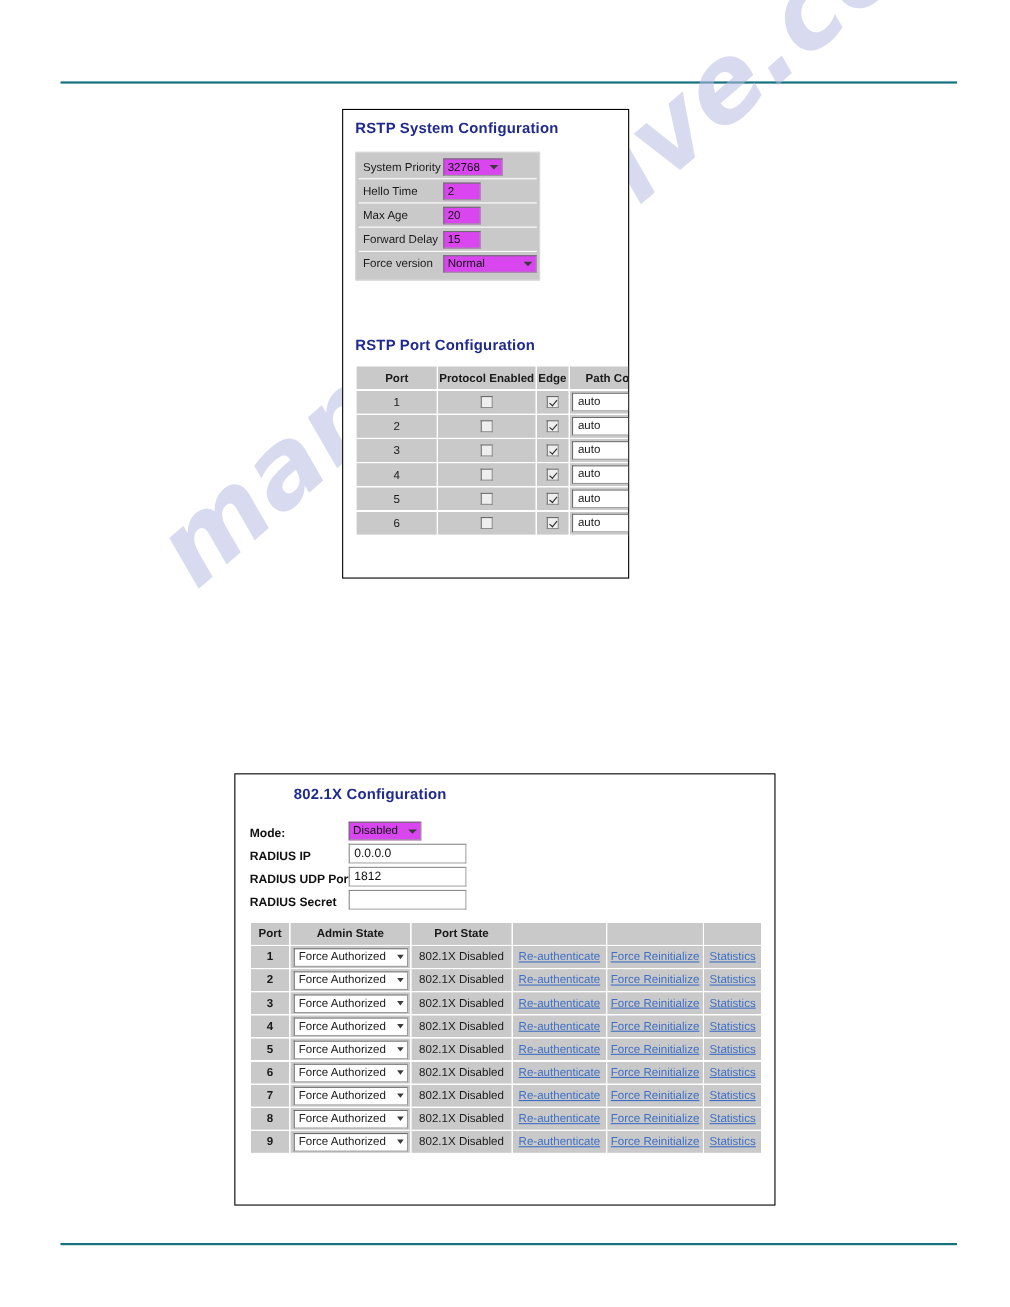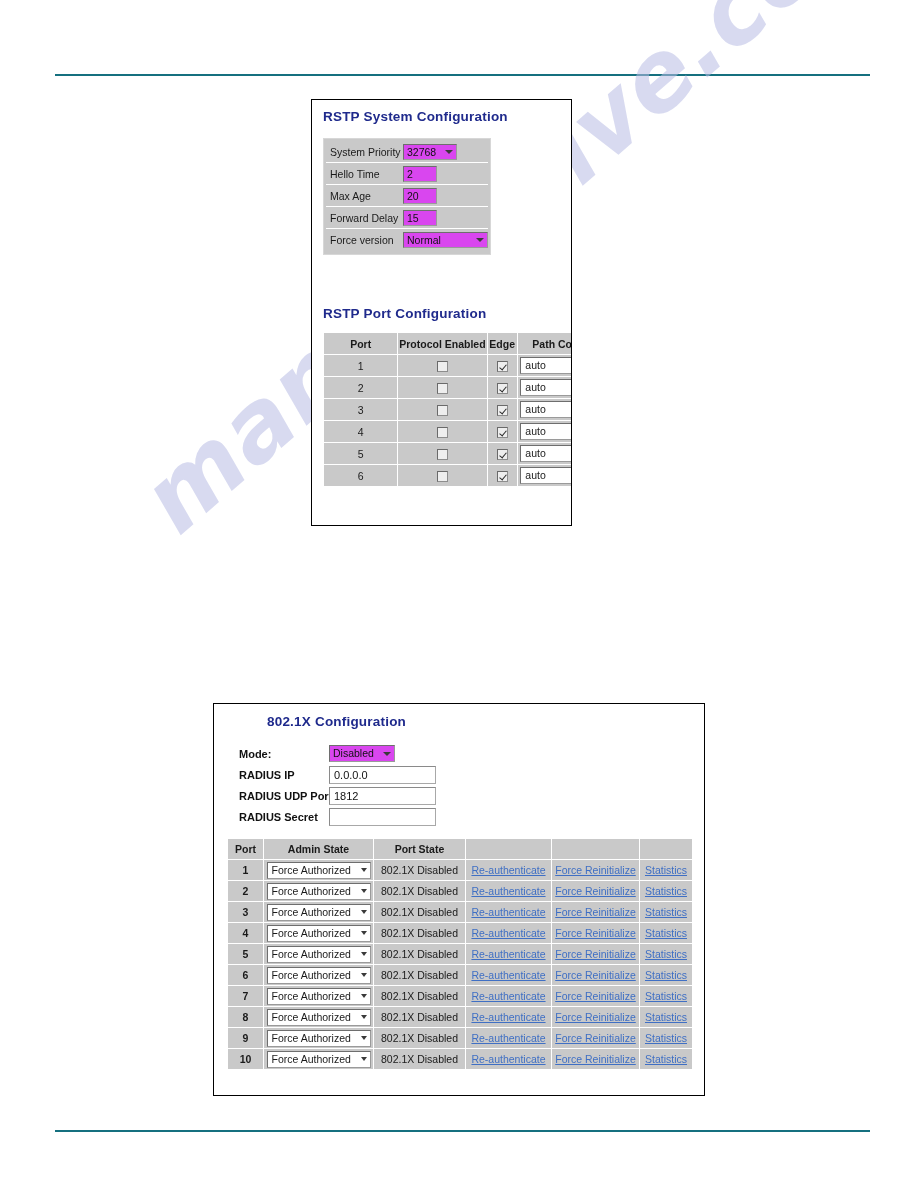--- a/index.html
+++ b/index.html
@@ -209,24 +209,23 @@
     font-size: 10.5px;
   }
 
   
   #shot-dot1x .panel-title { font-size: 13.5px; margin-left: 40px; }
   #dot1x-title { position: absolute; left: 13px; top: 10px; }
 
   .dot1x-form { position: absolute; left: 13px; top: 39px; }
   .dot1x-row {
     display: flex;
-    align-items: center;
+    align-items: flex-end;
     height: 21px;
     margin-bottom: 0px;
-    margin-left: 12px;
   }
   .dot1x-row .lbl {
     font-size: 11px;
     font-weight: bold;
     color: #111;
     white-space: nowrap;
   }
   #row-mode .lbl { width: 90px; }
   #row-radius-ip .lbl { width: 90px; }
   #row-radius-udp .lbl { width: 90px; }
@@ -571,26 +570,16 @@
         <tr>
           <td style="font-weight: bold;">9</td>
           <td>
             <span class="adminsel"><span>Force Authorized</span><span class="caret"></span></span>
           </td>
           <td>802.1X Disabled</td>
           <td><span class="lnk">Re-authenticate</span></td>
           <td><span class="lnk">Force Reinitialize</span></td>
           <td><span class="lnk">Statistics</span></td>
         </tr>
-        <tr>
-          <td style="font-weight: bold;">10</td>
-          <td>
-            <span class="adminsel"><span>Force Authorized</span><span class="caret"></span></span>
-          </td>
-          <td>802.1X Disabled</td>
-          <td><span class="lnk">Re-authenticate</span></td>
-          <td><span class="lnk">Force Reinitialize</span></td>
-          <td><span class="lnk">Statistics</span></td>
-        </tr>
       </tbody>
   </table>
 
 </div>
 
 </body></html>

